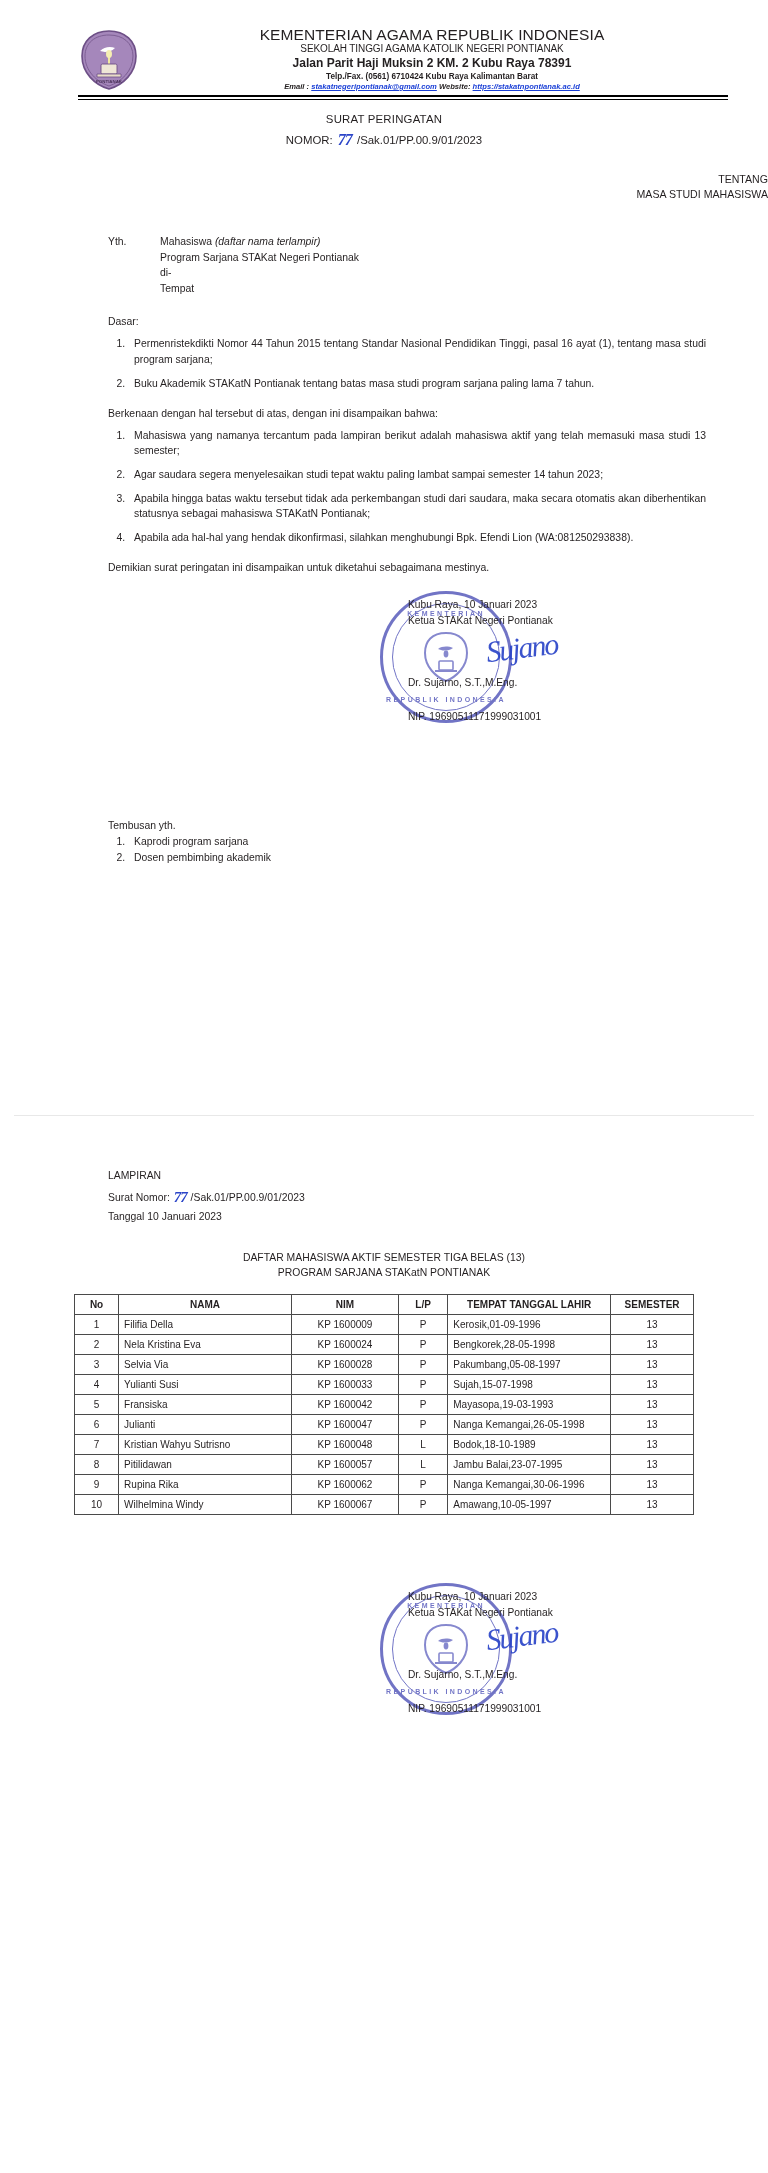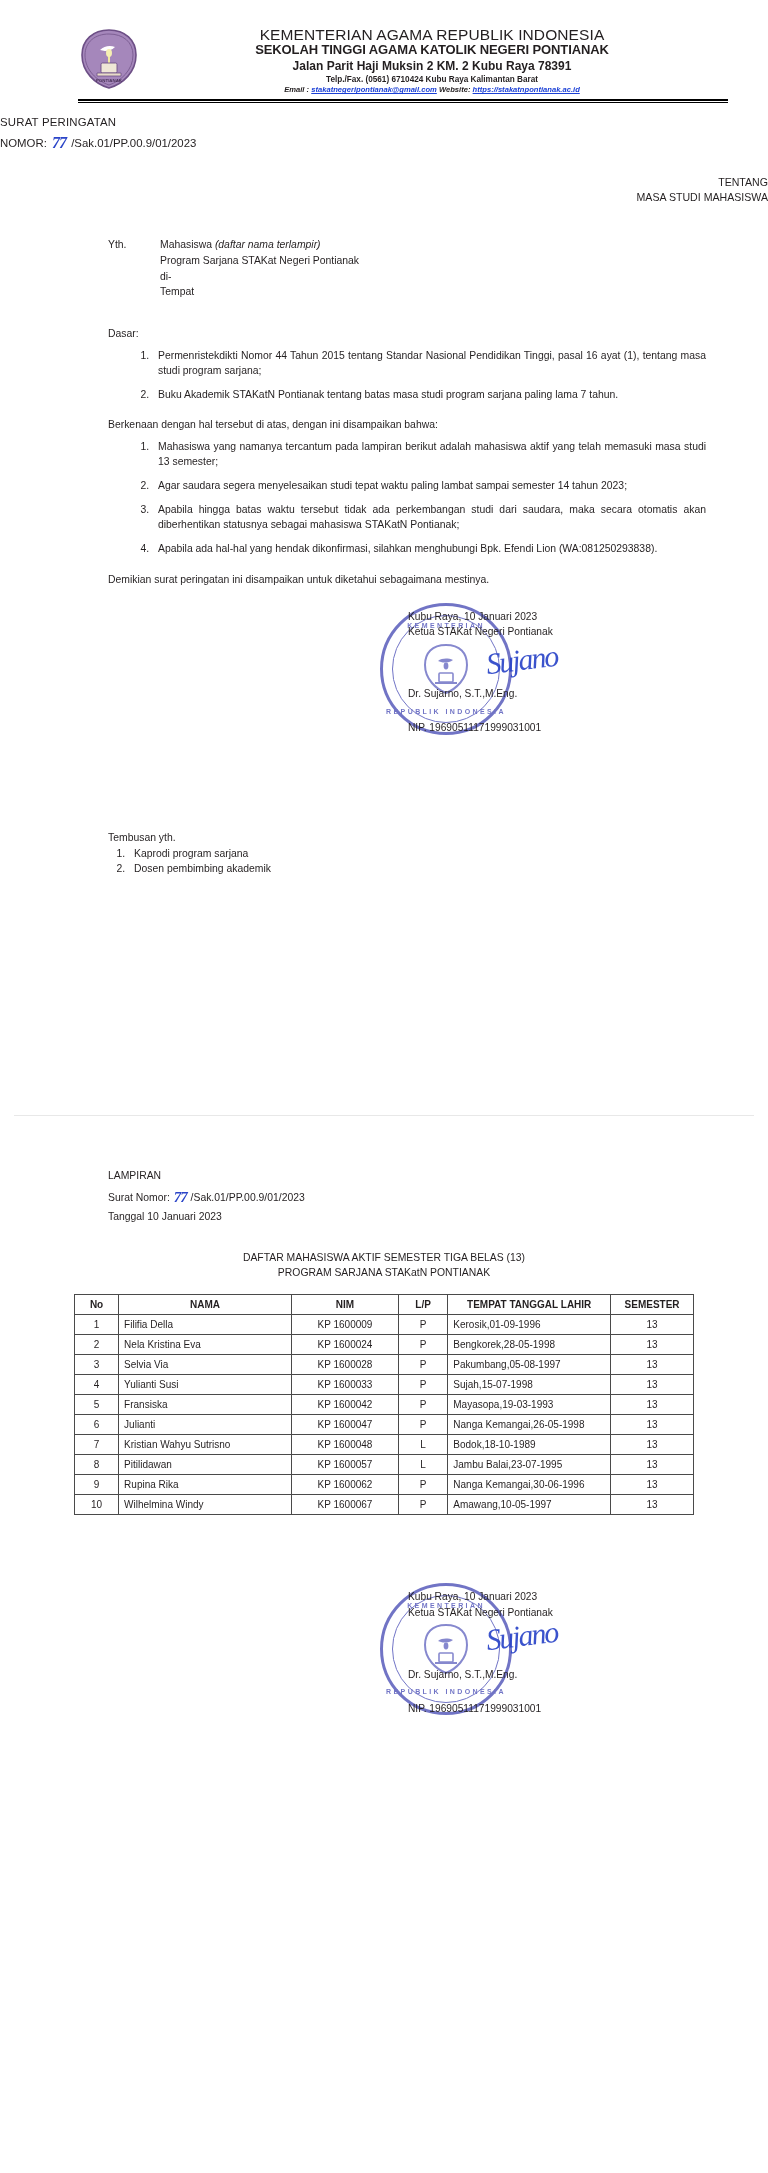--- a/index.html
+++ b/index.html
@@ -15,59 +15,59 @@
     width:768px;
     box-sizing:border-box;
   }
   .page1{height:1070px;padding:0;}
   .sep{height:45px;border-bottom:1px solid #e8e8e8;margin:0 14px;}
   .page2{height:1050px;}
 
   
   .letterhead{
     display:flex;
-    align-items:flex-start;
+    align-items:center;
     padding:26px 40px 0 78px;
   }
   .logo{
     width:62px;height:62px;
     flex:0 0 62px;
     margin-top:2px;
     position:relative;
   }
   .kop{
     flex:1;
     text-align:center;
     margin-left:-4px;
   }
   .kop .l1{
     font-size:15.5px;
     letter-spacing:.1px;
     line-height:1.12;
     white-space:nowrap;
   }
   .kop .l2{
-    font-size:13px;
-    font-weight:700;
+    font-size:10px;
+    font-weight:400;
     letter-spacing:-.1px;
     line-height:1.12;
     white-space:nowrap;
   }
   .kop .l3{font-size:12px;line-height:1.35;font-weight:600;}
   .kop .l4{font-size:8.2px;line-height:1.35;font-weight:600;}
   .kop .l5{font-size:7.6px;line-height:1.4;font-style:italic;font-weight:600;}
   .kop .l5 a{color:#1a3fd6;text-decoration:underline;}
   .kop .l5 .em{font-style:italic;}
 
   .rule-wrap{padding:0 40px 0 78px;margin-top:3px;}
   .rule-thick{border-top:2.2px solid #000;}
   .rule-thin{border-top:.8px solid #000;margin-top:1.6px;}
 
   
-  .title-block{margin-top:13px;}
+  .title-block{text-align:center;margin-top:13px;}
   .title-block .t1{font-size:11.4px;letter-spacing:.2px;}
   .title-block .t2{font-size:11.4px;margin-top:6px;}
   .nomor-hand{
     font-family:"Liberation Serif", serif;
     font-style:italic;
     font-weight:700;
     color:#2b45c8;
     font-size:16px;
     letter-spacing:-1px;
     vertical-align:-1px;
@@ -76,29 +76,29 @@
   .tentang{text-align:right;margin-top:24px;}
   .tentang .t3{font-size:10.6px;}
   .tentang .t4{font-size:10.6px;margin-top:3px;}
 
   
   .body-wrap{padding:0 62px 0 108px;}
   .yth{margin-top:34px;display:flex;font-size:10.4px;line-height:1.5;}
   .yth .lbl{width:52px;flex:0 0 52px;}
   .yth .it{font-style:italic;}
 
-  .dasar-label{margin-top:28px;font-size:10.4px;}
+  .dasar-label{margin-top:20px;font-size:10.4px;}
   ol.num{
     margin:9px 0 0 0;
     padding:0 0 0 20px;
     font-size:10.4px;
     line-height:1.45;
     text-align:justify;
   }
-  ol.num li{margin-bottom:9px;padding-left:6px;margin-left:24px;}
+  ol.num li{margin-bottom:9px;padding-left:6px;}
   ol.num li:last-child{margin-bottom:0;}
   .berkenaan{margin-top:17px;font-size:10.4px;}
   .penutup{margin-top:17px;font-size:10.4px;}
 
   
   .sign{
     position:relative;
     margin-top:24px;
     padding-left:300px;
     font-size:10.2px;

